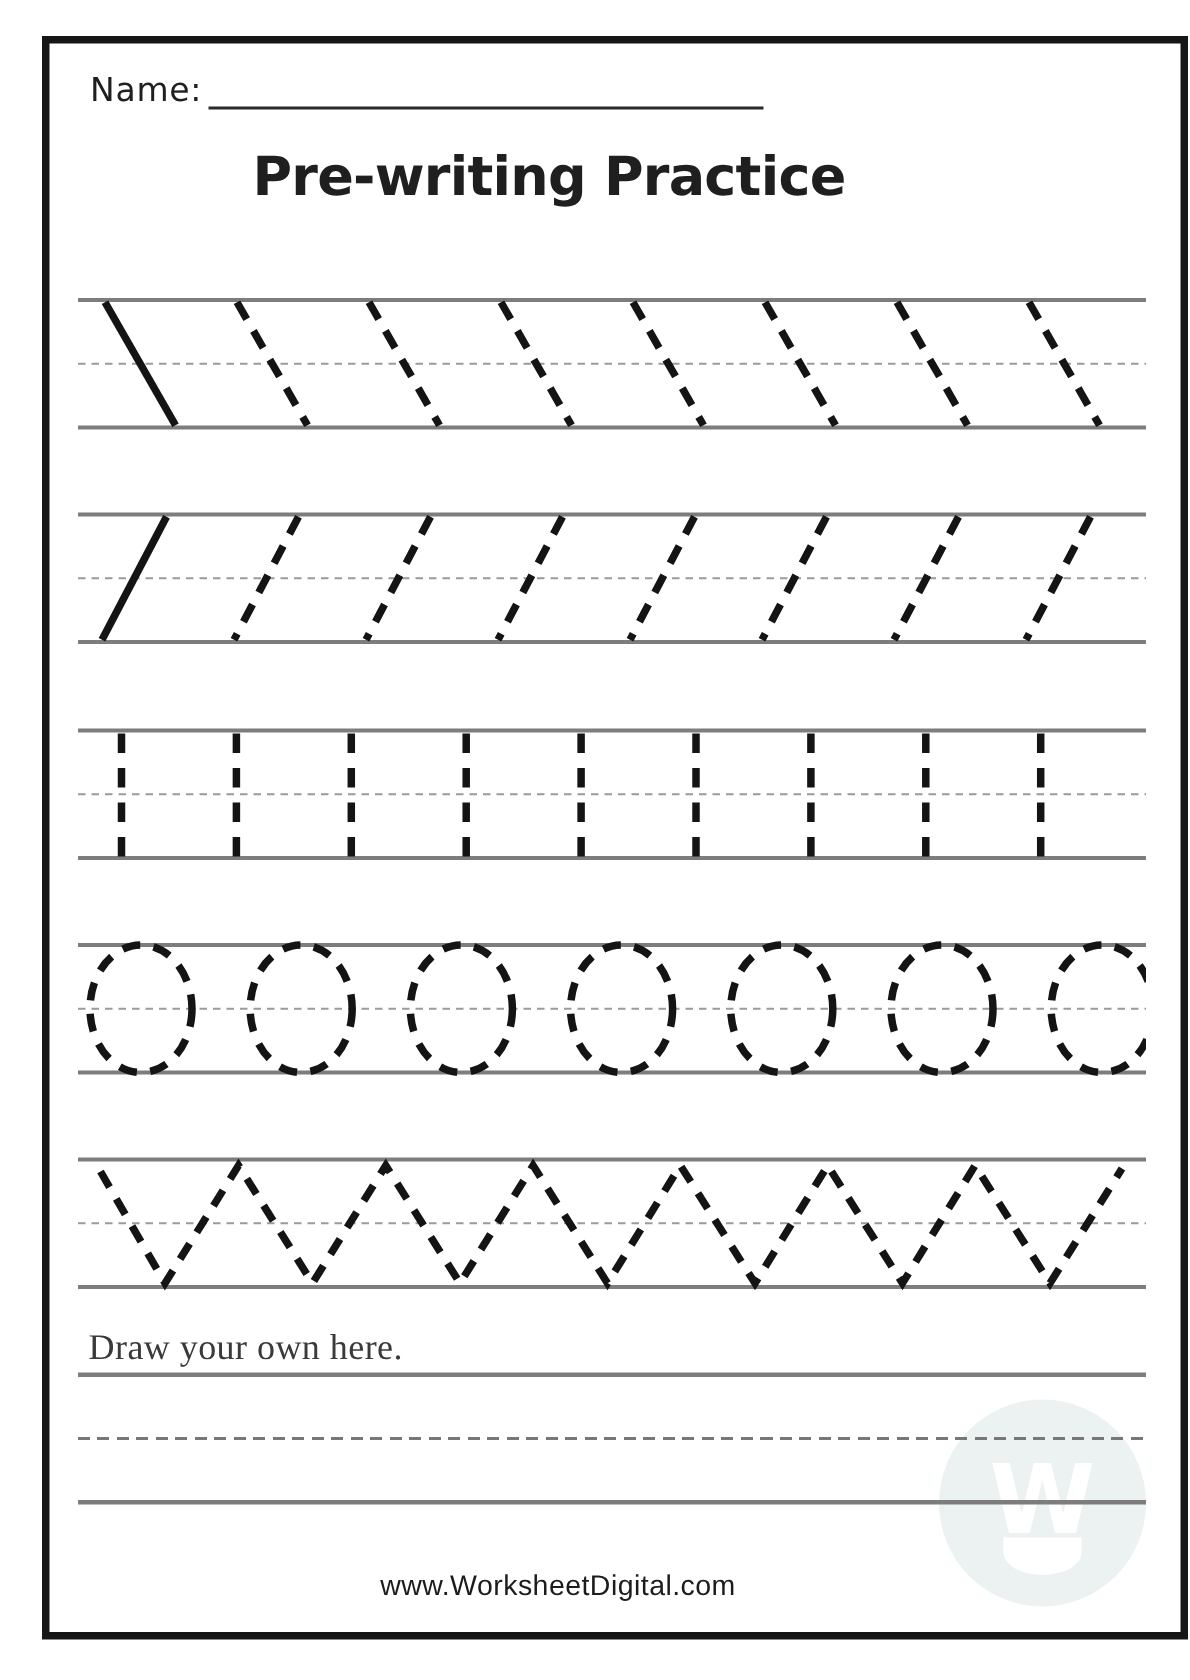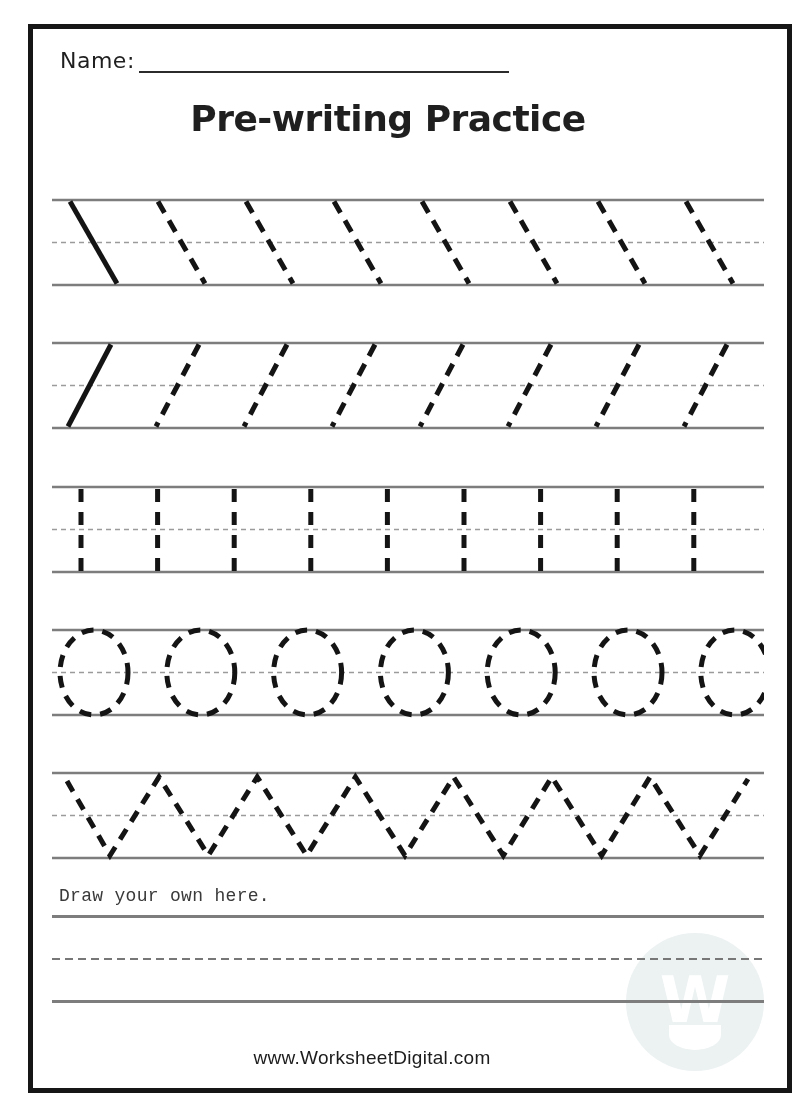--- a/index.html
+++ b/index.html
@@ -25,28 +25,28 @@
   }
   .name-line{
     position:absolute;left:127px;top:71px;
     width:370px;height:2px;
     background:var(--c-name-line,#2b2b2b);z-index:2;
   }
   .title{
     position:absolute;left:16px;top:98px;width:676px;
     margin:0;text-align:center;
     font-size:36px;font-weight:700;letter-spacing:-0.5px;
-    color:var(--c-text,#1f1f1f);z-index:2;padding-left:22px;
+    color:var(--c-text,#1f1f1f);z-index:2;
   }
   .rows{position:absolute;left:0;top:0;z-index:1;}
   .rows svg{position:absolute;left:40px;display:block;}
   .draw-own-label{
     position:absolute;left:47px;top:886px;
-    font-family:Liberation Mono, monospace;
-    font-size:18px;color:#3a3a3a;letter-spacing:0.3px;z-index:2;
+    font-family:Liberation Serif, serif;
+    font-size:24px;color:#3a3a3a;letter-spacing:0.3px;z-index:2;
   }
   .rule{position:absolute;left:40px;width:712px;z-index:1;}
   .rule.solid{height:2.6px;background:var(--c-guide,#7d7d7d);}
   .rule.dashed{
     height:2px;
     background:repeating-linear-gradient(90deg,
       var(--c-draw-dash,#777) 0 8px, transparent 8px 13px);
   }
   .watermark{position:absolute;left:613px;top:932px;z-index:0;}
   .footer-url{

